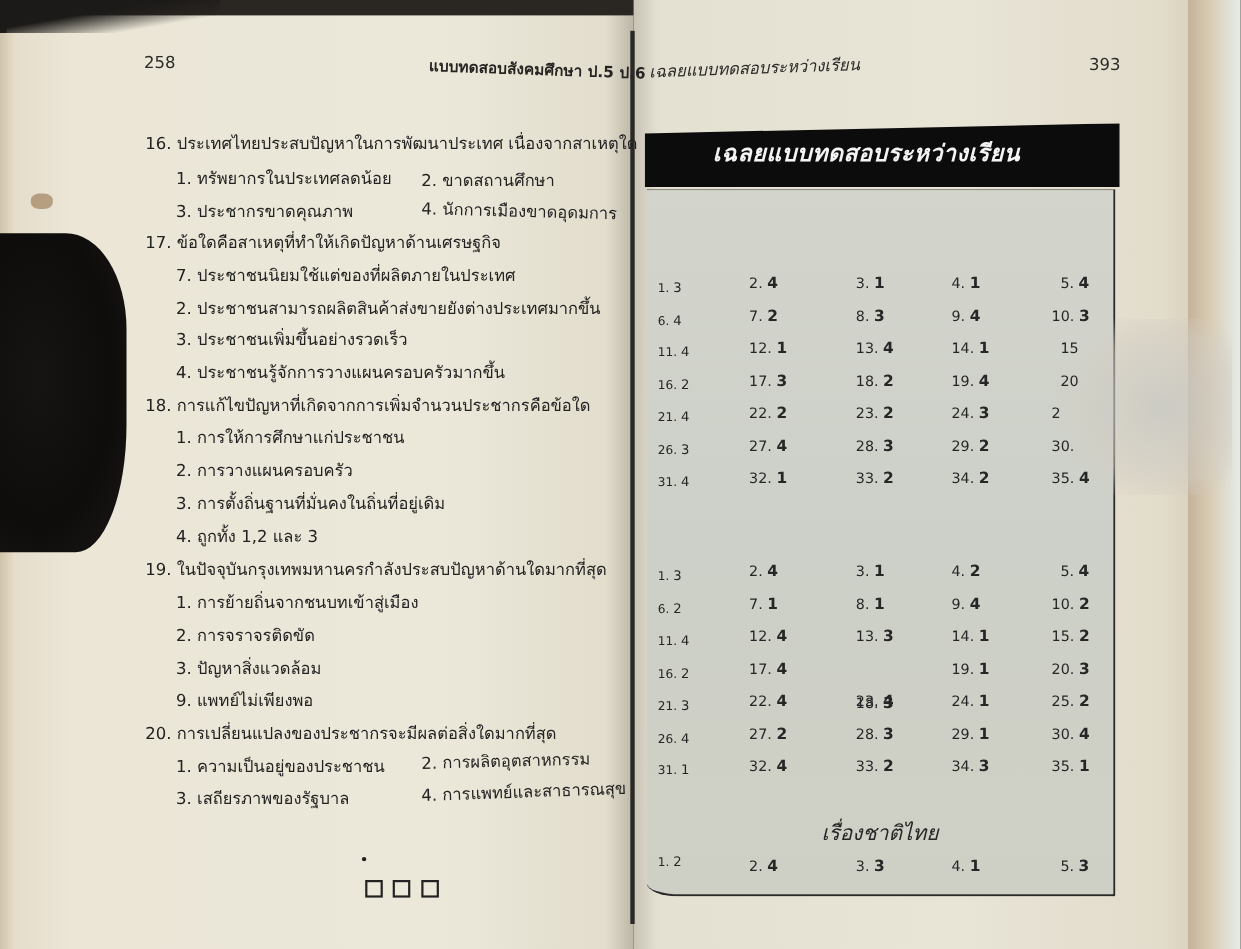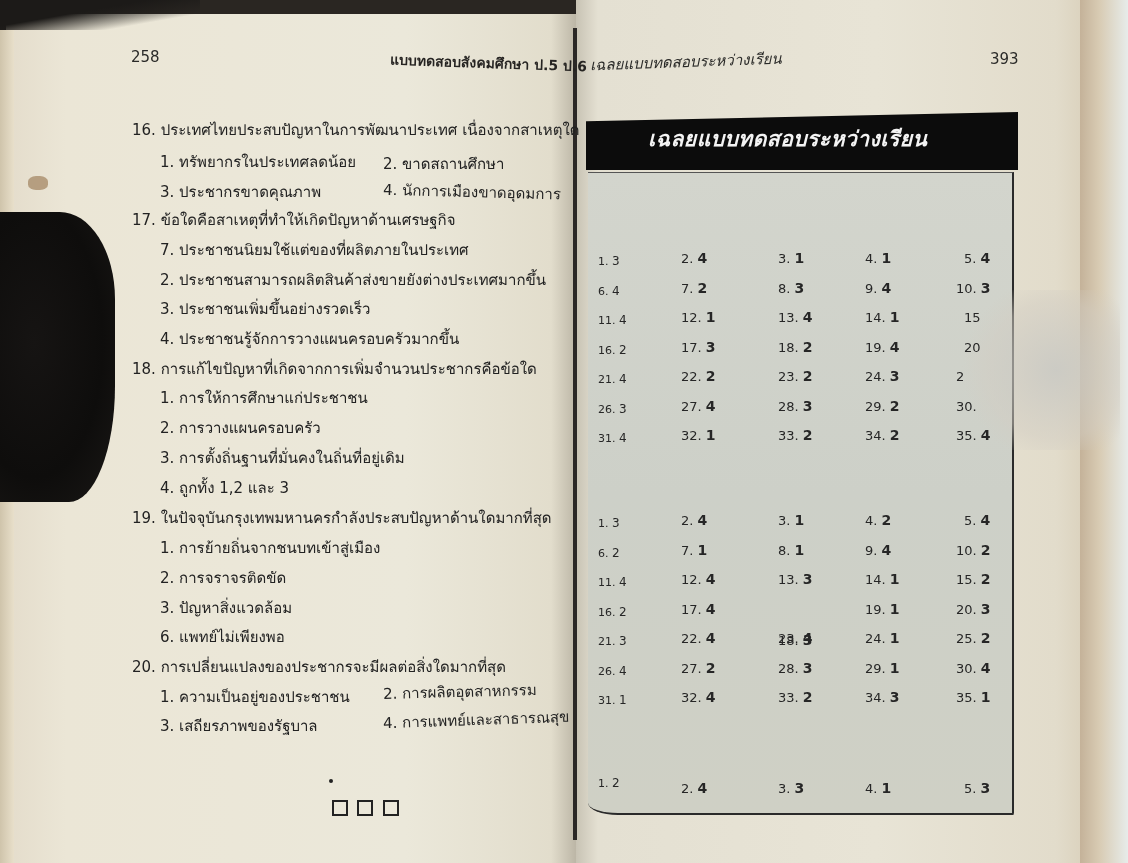--- a/index.html
+++ b/index.html
@@ -111,21 +111,21 @@
     <div class="q-line" style="left:132px; top:357px;"><span>18.</span> <span>การแก้ไขปัญหาที่เกิดจากการเพิ่มจำนวนประชากรคือข้อใด</span></div>
     <div class="q-line" style="left:160px; top:386px;">1. การให้การศึกษาแก่ประชาชน</div>
     <div class="q-line" style="left:160px; top:416px;">2. การวางแผนครอบครัว</div>
     <div class="q-line" style="left:160px; top:446px;">3. การตั้งถิ่นฐานที่มั่นคงในถิ่นที่อยู่เดิม</div>
     <div class="q-line" style="left:160px; top:476px;">4. ถูกทั้ง 1,2 และ 3</div>
 
     <div class="q-line" style="left:132px; top:506px;"><span>19.</span> <span>ในปัจจุบันกรุงเทพมหานครกำลังประสบปัญหาด้านใดมากที่สุด</span></div>
     <div class="q-line" style="left:160px; top:536px;">1. การย้ายถิ่นจากชนบทเข้าสู่เมือง</div>
     <div class="q-line" style="left:160px; top:566px;">2. การจราจรติดขัด</div>
     <div class="q-line" style="left:160px; top:596px;">3. ปัญหาสิ่งแวดล้อม</div>
-    <div class="q-line" style="left:160px; top:625px;">6. แพทย์ไม่เพียงพอ</div>
+    <div class="q-line" style="left:160px; top:625px;">9. แพทย์ไม่เพียงพอ</div>
 
     <div class="q-line" style="left:132px; top:655px;"><span>20.</span> <span>การเปลี่ยนแปลงของประชากรจะมีผลต่อสิ่งใดมากที่สุด</span></div>
     <div class="q-line" style="left:160px; top:685px;">1. ความเป็นอยู่ของประชาชน</div>
     <div class="q-line" style="left:383px; top:680px; transform:rotate(-1.5deg);">2. การผลิตอุตสาหกรรม</div>
     <div class="q-line" style="left:160px; top:714px;">3. เสถียรภาพของรัฐบาล</div>
     <div class="q-line" style="left:383px; top:708px; transform:rotate(-2deg);">4. การแพทย์และสาธารณสุข</div>
   </div>
 
   <div class="dot"></div>
   <div class="end-mark" style="left:332px;"></div>
@@ -134,20 +134,21 @@
 
   <div class="running-head-right" style="left:590px; top:50px;">เฉลยแบบทดสอบระหว่างเรียน</div>
   <div class="page-num" style="left:990px; top:50px;">393</div>
 
   <div class="banner"></div>
   <div class="banner-title">เฉลยแบบทดสอบระหว่างเรียน</div>
 
   <div class="answer-box"></div>
   <div class="smudge"></div>
 
+  <div class="section-title" style="top:742px;">เรื่องชาติไทย</div>
 
   <div id="answers">
       <div class="ans small" style="left: 598px; top: 254px;"><span>1. </span><b>3</b></div>
       <div class="ans" style="left: 681px; top: 250px;"><span>2. </span><b>4</b></div>
       <div class="ans" style="left: 778px; top: 250px;"><span>3. </span><b>1</b></div>
       <div class="ans" style="left: 865px; top: 250px;"><span>4. </span><b>1</b></div>
       <div class="ans" style="left: 964px; top: 250px;"><span>5. </span><b>4</b></div>
       <div class="ans small" style="left: 598px; top: 283.5px;"><span>6. </span><b>4</b></div>
       <div class="ans" style="left: 681px; top: 279.5px;"><span>7. </span><b>2</b></div>
       <div class="ans" style="left: 778px; top: 279.5px;"><span>8. </span><b>3</b></div>

